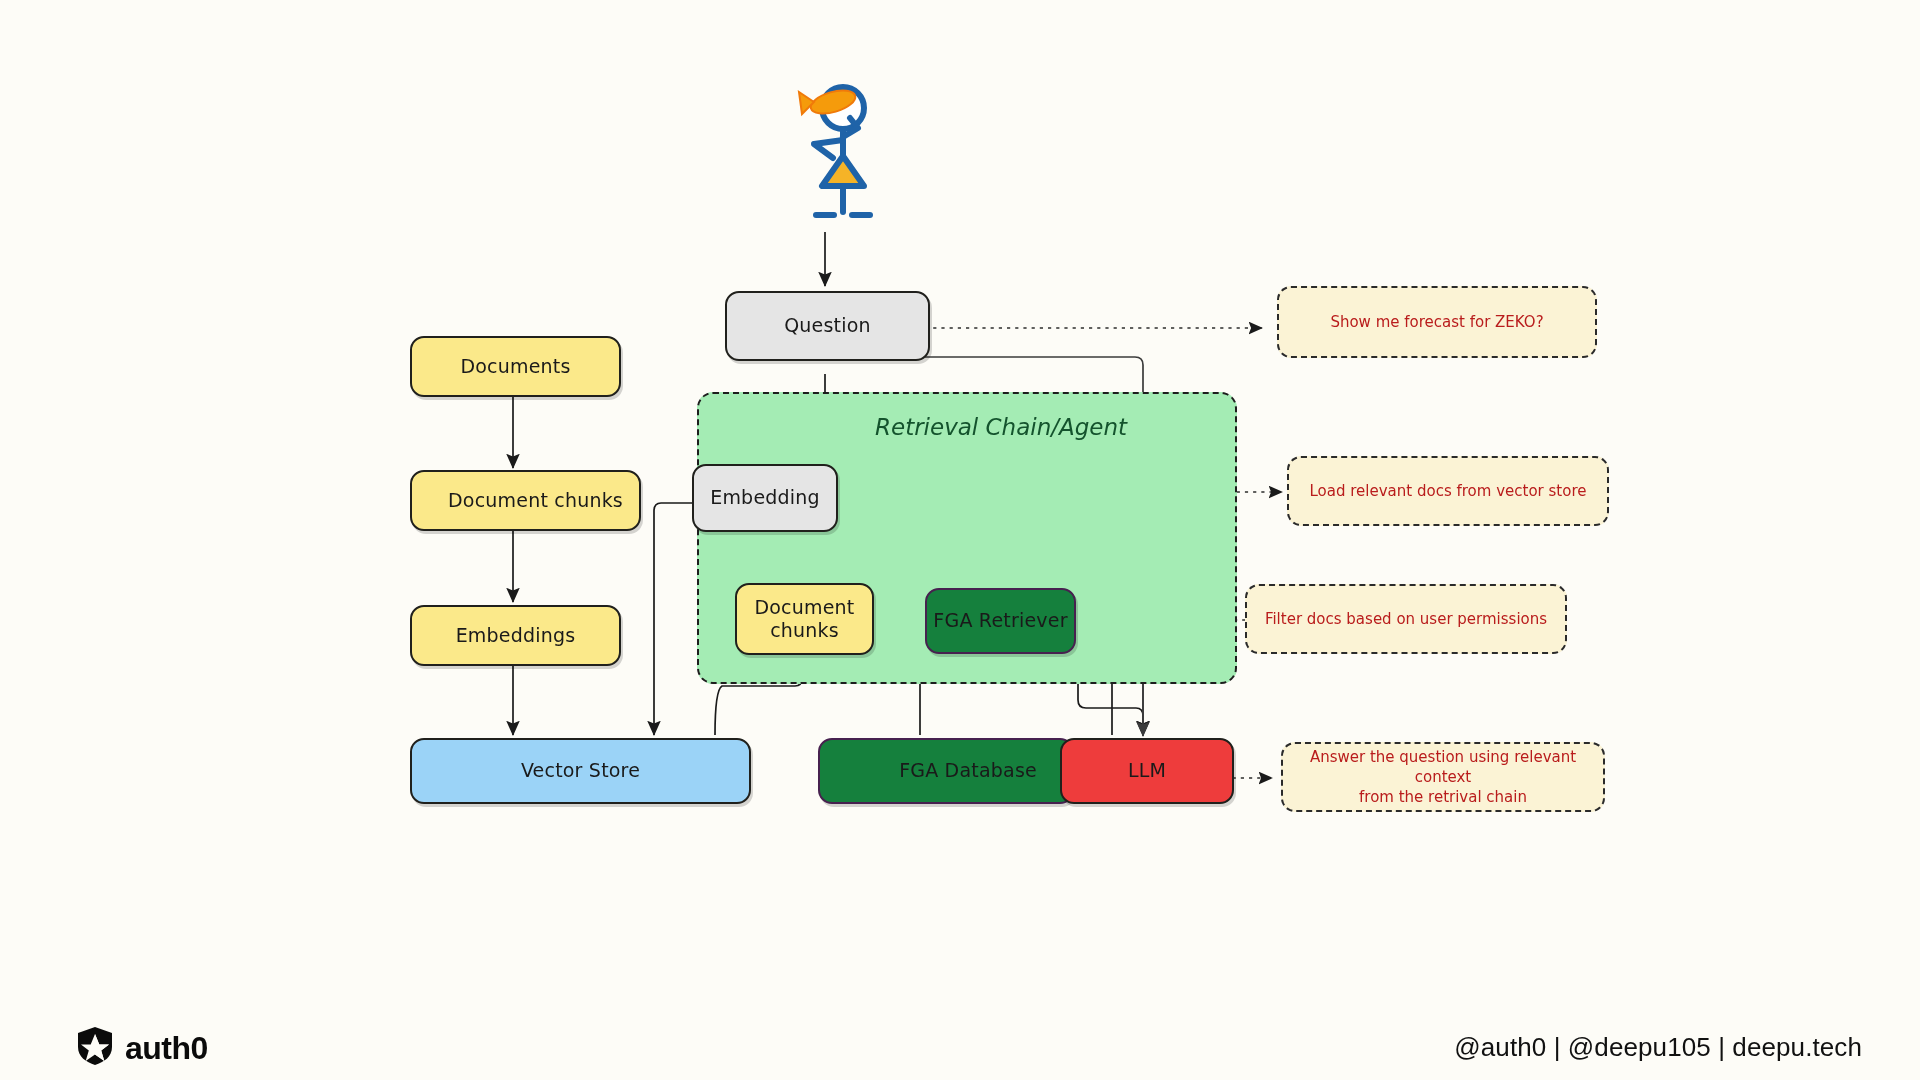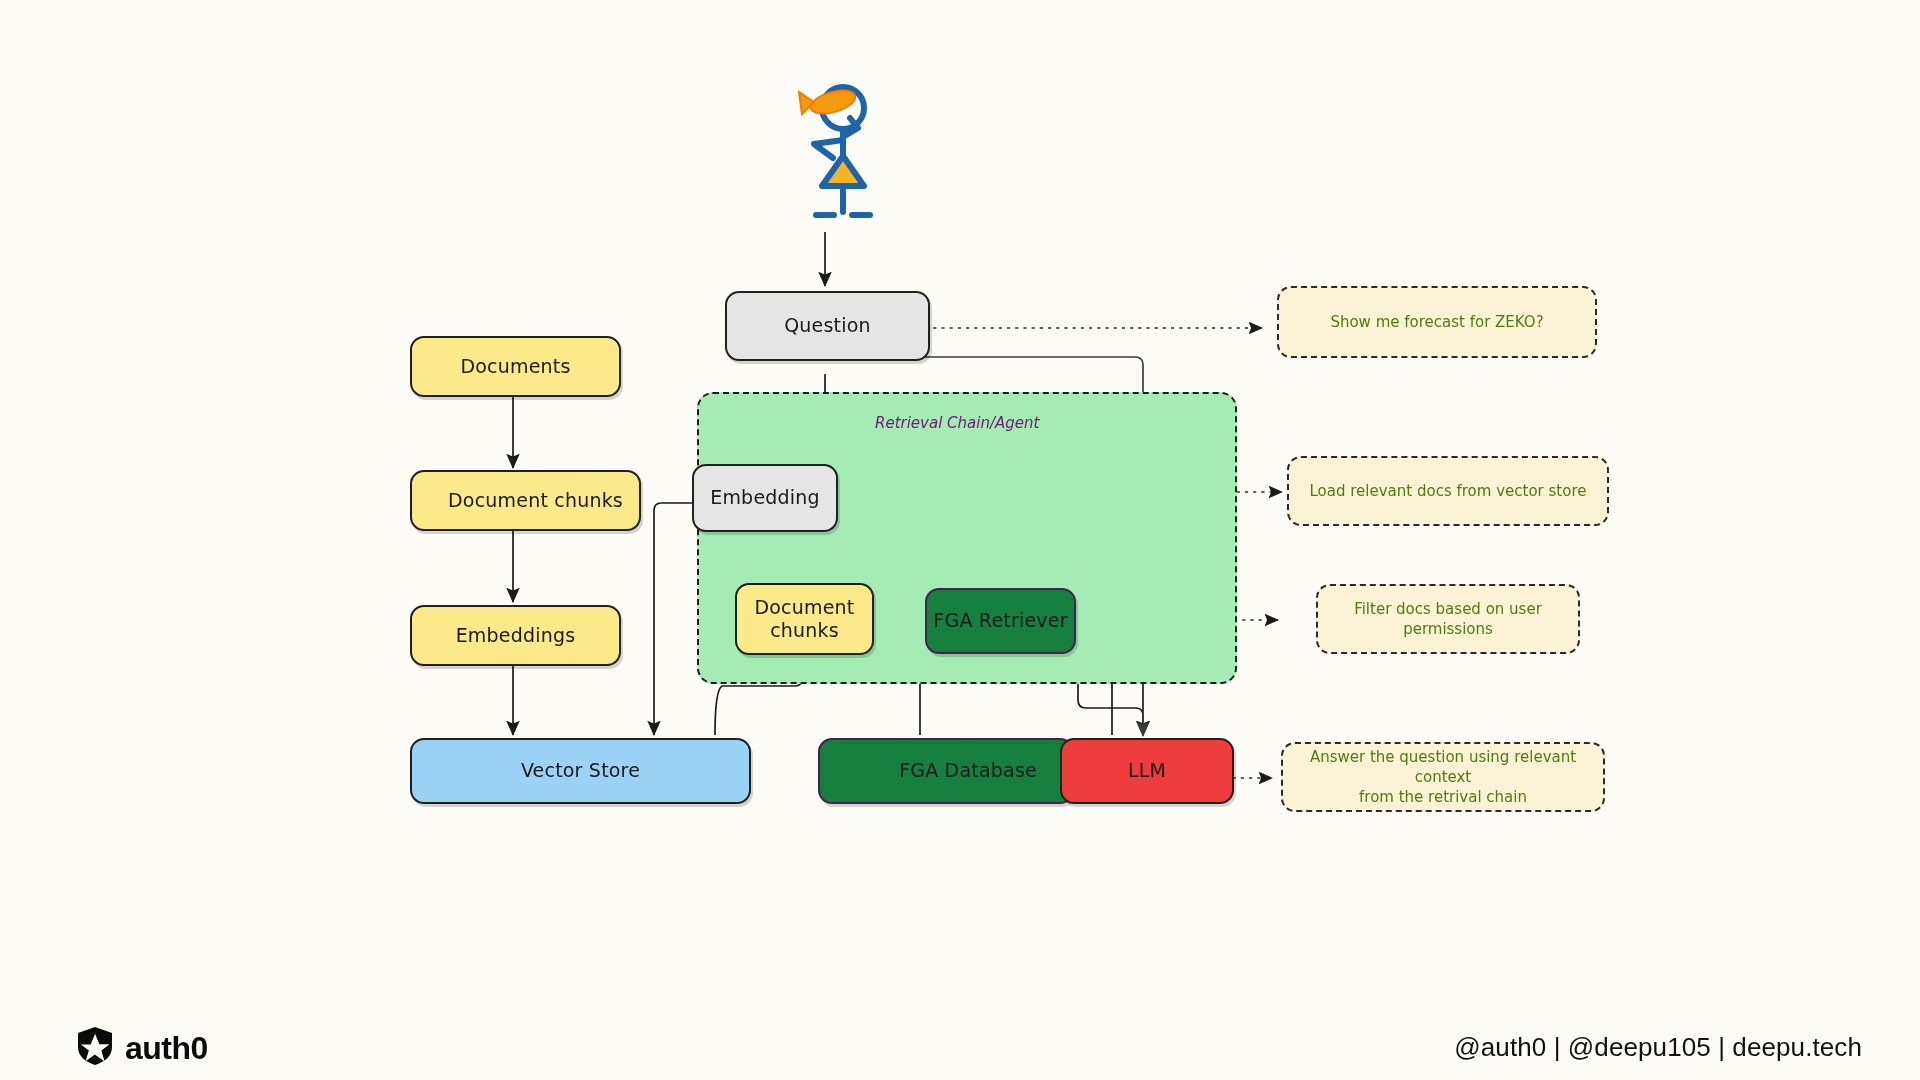--- a/index.html
+++ b/index.html
@@ -33,35 +33,35 @@
   .group{
     position:absolute;
     background:#a4ecb4;
     border:2.5px dashed #1d1d1d;
     border-radius:16px;
     z-index:2;
   }
   .group-label{
     position:absolute;
     z-index:5;
-    font-size:15px;
+    font-size:23px;
     font-style:italic;
-    color:#701a75;
+    color:#14532d;
     font-family:"DejaVu Sans", sans-serif;
     white-space:nowrap;
   }
   .note{
     position:absolute;
     display:flex;align-items:center;justify-content:center;
     text-align:center;
     background:#fbf3d5;
     border:2px dashed #2a2a2a;
     border-radius:14px;
     font-size:15px;
-    color:#4d7c0f;
+    color:#b91c1c;
     line-height:1.35;
     padding:0 14px;
     box-sizing:border-box;
     z-index:4;
   }
   .footer-left{
     position:absolute;left:78px;top:1027px;
     display:flex;align-items:center;gap:13px;
     z-index:6;
   }
@@ -202,21 +202,21 @@
 </div>
 
 <div class="note" style="left:1277px;top:286px;width:320px;height:72px;">
   <span>Show me forecast for ZEKO?</span>
 </div>
 
 <div class="note" style="left:1287px;top:456px;width:322px;height:70px;">
   <span>Load relevant docs from vector store</span>
 </div>
 
-<div class="note" style="left:1316px;top:584px;width:264px;height:70px;">
+<div class="note" style="left:1245px;top:584px;width:322px;height:70px;">
   <span>Filter docs based on user permissions</span>
 </div>
 
 <div class="note" style="left:1281px;top:742px;width:324px;height:70px;flex-direction:column;">
   <span>Answer the question using relevant context</span>
   <span>from the retrival chain</span>
 </div>
 
 <div class="footer-left">
   <span>

